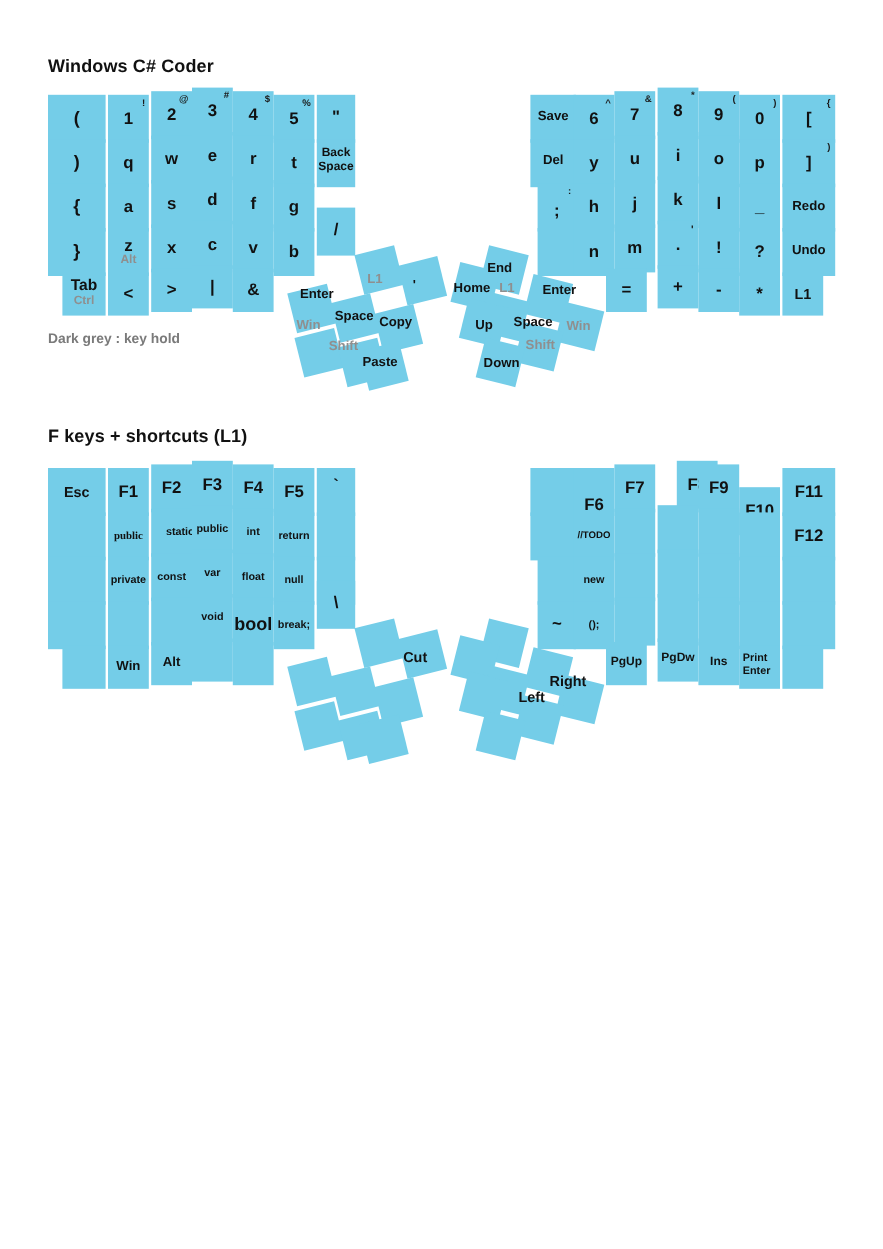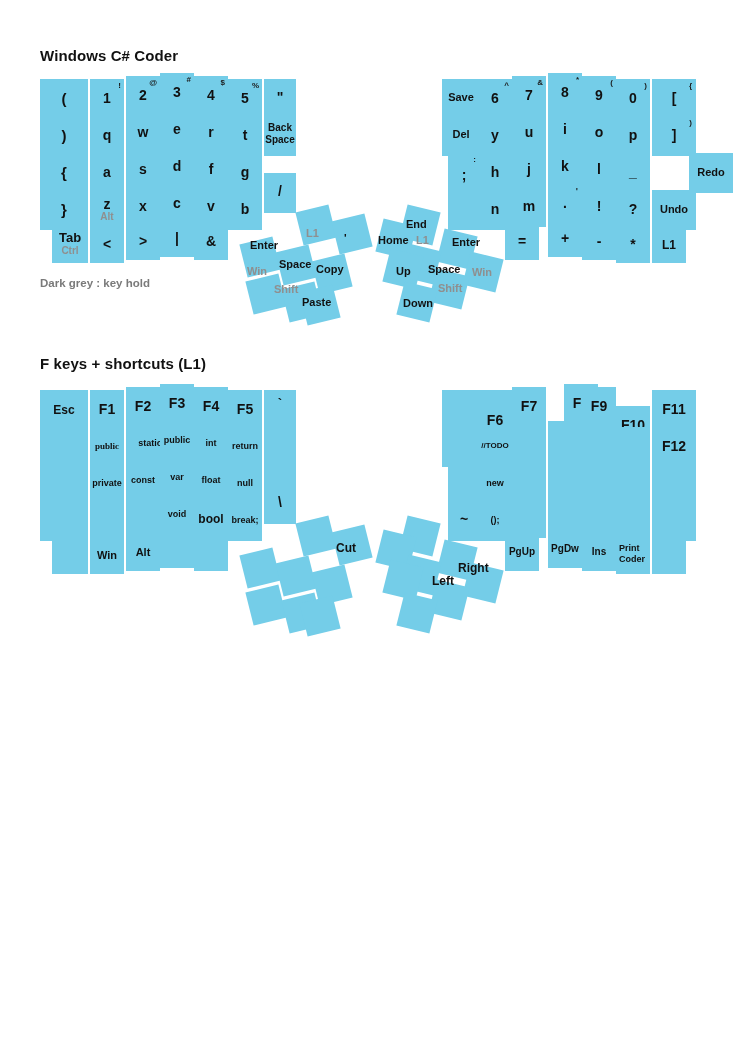--- a/index.html
+++ b/index.html
@@ -244,21 +244,21 @@
 </div>
 <div class="key" style="left:548px;top:147px;width:34px;height:40px;">
   <div class="main" style="top:11px;font-size:14px;">k</div>
 </div>
 <div class="key" style="left:582px;top:150px;width:34px;height:40px;">
   <div class="main" style="top:11px;font-size:14px;">l</div>
 </div>
 <div class="key" style="left:616px;top:153px;width:34px;height:40px;">
   <div class="main" style="top:11px;font-size:14px;">_</div>
 </div>
-<div class="key" style="left:652px;top:153px;width:44px;height:40px;margin-left:37px;">
+<div class="key" style="left:652px;top:153px;width:44px;height:40px;">
   <div class="main" style="top:13px;font-size:11px;">Redo</div>
 </div>
 
 <div class="key" style="left:448px;top:190px;width:32px;height:40px;"></div>
 <div class="key" style="left:478px;top:190px;width:34px;height:40px;">
   <div class="main" style="top:11px;font-size:14px;">n</div>
 </div>
 <div class="key" style="left:512px;top:187px;width:34px;height:40px;">
   <div class="main" style="top:11px;font-size:14px;">m</div>
 </div>
@@ -371,21 +371,21 @@
 </div>
 <div class="key" style="left:264px;top:464px;width:32px;height:40px;"></div>
 
 <div class="key" style="left:40px;top:501px;width:48px;height:40px;"></div>
 <div class="key" style="left:90px;top:501px;width:34px;height:40px;"></div>
 <div class="key" style="left:126px;top:498px;width:34px;height:40px;"></div>
 <div class="key" style="left:160px;top:495px;width:34px;height:40px;">
   <div class="main" style="top:14px;font-size:9px;">void</div>
 </div>
 <div class="key" style="left:194px;top:498px;width:34px;height:40px;">
-  <div class="main" style="top:14px;font-size:12px;">bool</div>
+  <div class="main" style="top:14px;font-size:15px;">bool</div>
 </div>
 <div class="key" style="left:228px;top:501px;width:34px;height:40px;">
   <div class="main" style="top:14px;font-size:9px;">break;</div>
 </div>
 <div class="key" style="left:264px;top:484px;width:32px;height:40px;">
   <div class="main" style="top:10px;font-size:14px;">\</div>
 </div>
 
 <div class="key" style="left:52px;top:538px;width:36px;height:36px;"></div>
 <div class="key" style="left:90px;top:538px;width:34px;height:36px;">
@@ -464,21 +464,21 @@
 <div class="key" style="left:505px;top:535px;width:34px;height:36px;">
   <div class="main" style="top:11px;font-size:10px;">PgUp</div>
 </div>
 <div class="key" style="left:548px;top:532px;width:34px;height:36px;">
   <div class="main" style="top:11px;font-size:10px;">PgDw</div>
 </div>
 <div class="key" style="left:582px;top:535px;width:34px;height:36px;">
   <div class="main" style="top:11px;font-size:10px;">Ins</div>
 </div>
 <div class="key" style="left:616px;top:538px;width:34px;height:36px;">
-  <div class="main" style="top:5px;font-size:9px;line-height:11px;text-align:left;left:3px;">Print Coder</div>
+  <div class="main" style="top:5px;font-size:9px;line-height:11px;text-align:left;left:3px;">Print Enter</div>
 </div>
 <div class="key" style="left:652px;top:538px;width:34px;height:36px;"></div>
 
 <div class="key rot-r" style="left:403px;top:519px;width:34px;height:34px;"></div>
 <div class="key rot-r" style="left:379px;top:533px;width:34px;height:34px;"></div>
 <div class="key rot-r" style="left:440px;top:543px;width:34px;height:34px;"></div>
 <div class="key rot-r" style="left:404px;top:558px;width:34px;height:34px;"></div>
 <div class="key rot-r" style="left:386px;top:563px;width:34px;height:34px;"></div>
 <div class="key rot-r" style="left:466px;top:566px;width:34px;height:34px;"></div>
 <div class="key rot-r" style="left:432px;top:583px;width:34px;height:34px;"></div>

